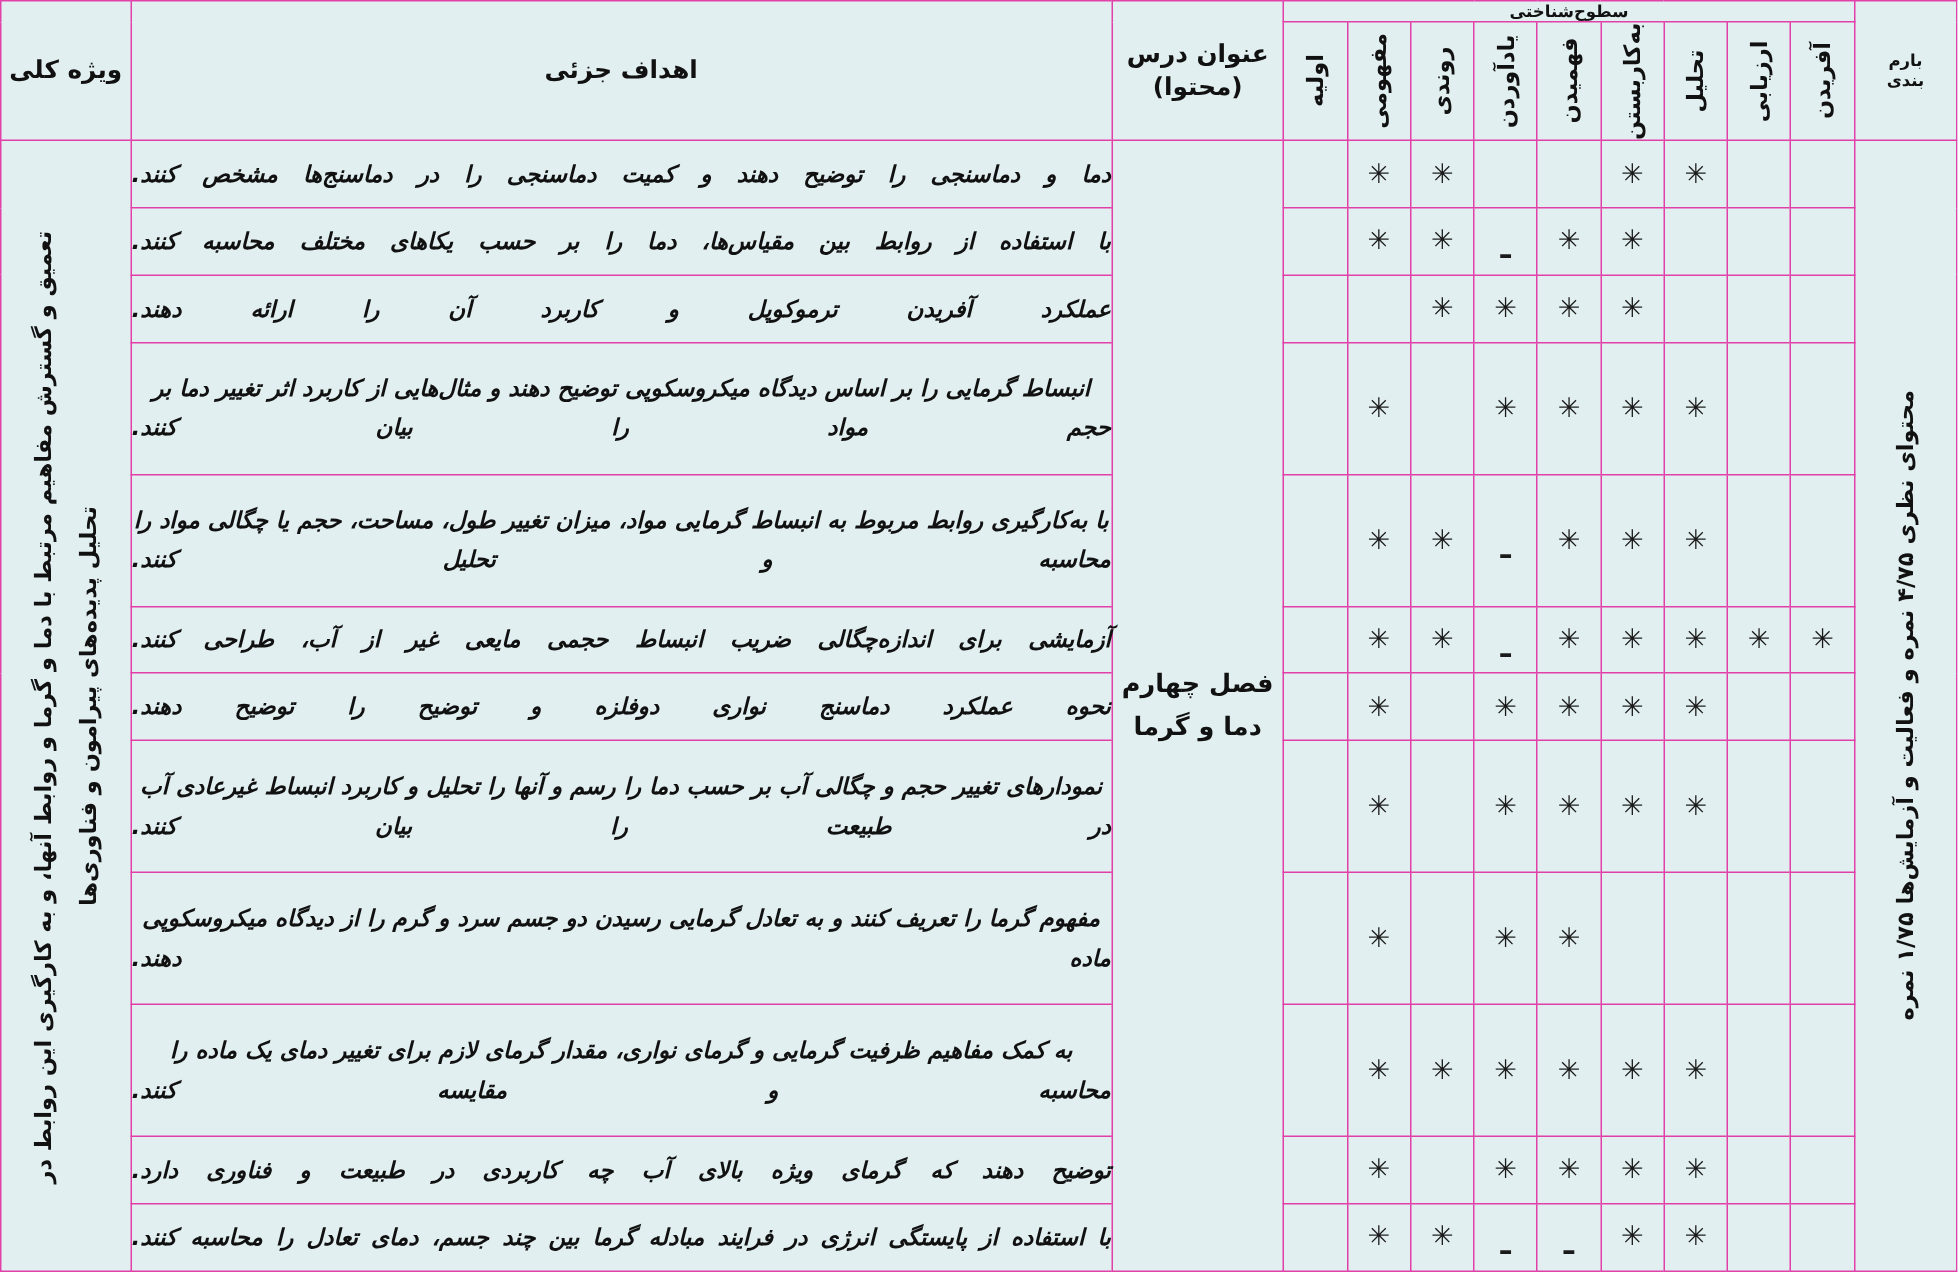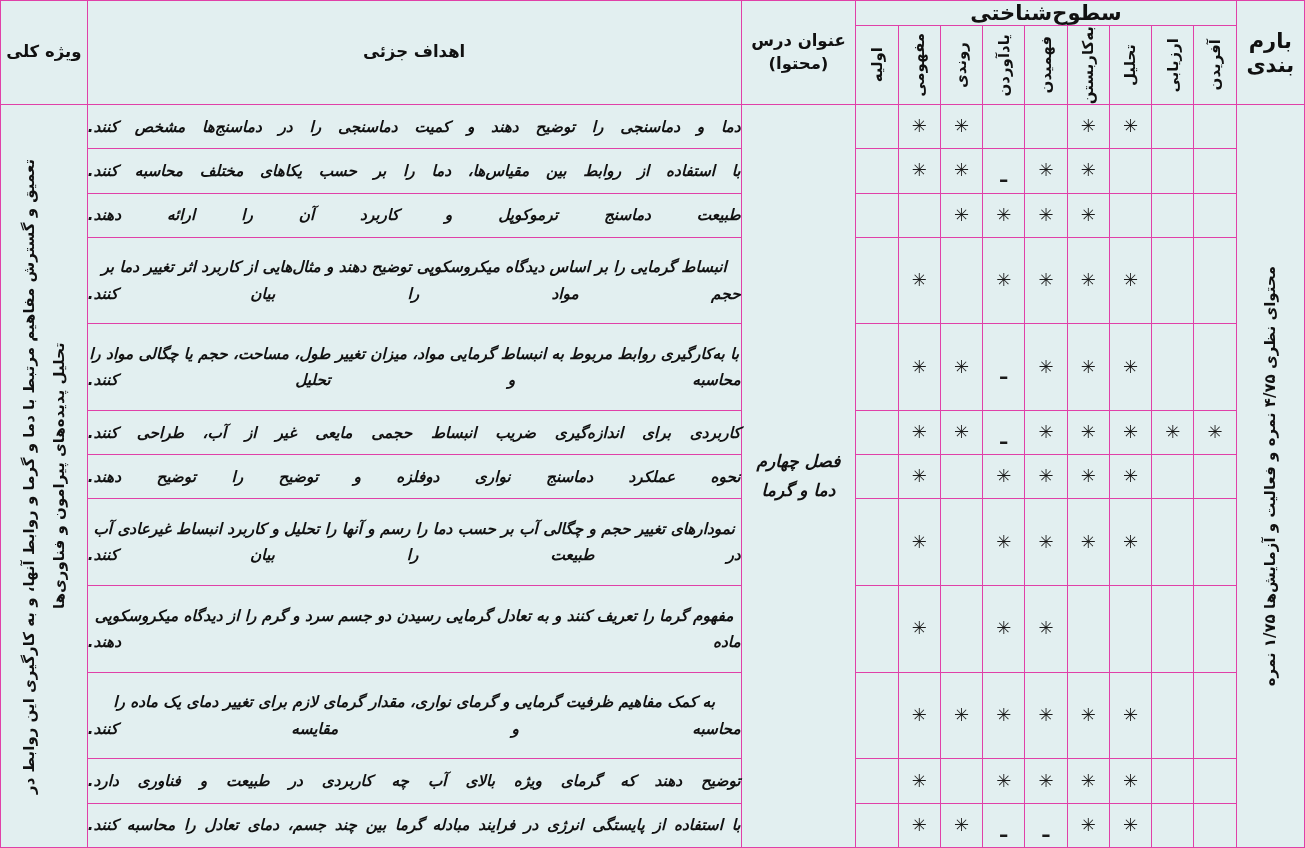--- a/index.html
+++ b/index.html
@@ -31,21 +31,21 @@
     font-weight:bold;
     color:#111;
     background:#e2eff0;
   }
   
   .hdr{
     background:#fbd2e5;
     color:#111;
   }
   .hdr-title{
-    font-size:21px;
+    font-size:11px;
     letter-spacing:0px;
     padding:6px 4px;
   }
   .hdr-big{
     font-size:16.5px;
     line-height:1.35;
   }
   
   .rot-wrap{
     display:flex;
@@ -78,21 +78,20 @@
     font-weight:bold;
     line-height:1;
     color:#1a1a1a;
     font-family:"DejaVu Sans",sans-serif;
   }
   .mark.dash{ font-size:20px; position:relative; top:5px;}
   .lesson{
     font-size:17px;
     line-height:1.7;
     font-weight:bold;
-    font-style:italic;
   }
   
   .side-rot-wrap{
     display:flex;
     align-items:center;
     justify-content:center;
     height:100%;
     width:100%;
     overflow:hidden;
   }
@@ -231,21 +230,21 @@
         <tr>
           <td></td>
           <td></td>
           <td></td>
           <td><span class="mark">✳</span></td>
           <td><span class="mark">✳</span></td>
           <td><span class="mark">✳</span></td>
           <td><span class="mark">✳</span></td>
           <td></td>
           <td></td>
-          <td class="goal-cell"><span>طبیعت دماسنج ترموکوپل و کاربرد آن را ارائه دهند.</span></td>
+          <td class="goal-cell"><span>عملکرد آفریدن ترموکوپل و کاربرد آن را ارائه دهند.</span></td>
         </tr>
         <tr>
           <td></td>
           <td></td>
           <td><span class="mark">✳</span></td>
           <td><span class="mark">✳</span></td>
           <td><span class="mark">✳</span></td>
           <td><span class="mark">✳</span></td>
           <td></td>
           <td><span class="mark">✳</span></td>
@@ -267,21 +266,21 @@
         <tr>
           <td><span class="mark">✳</span></td>
           <td><span class="mark">✳</span></td>
           <td><span class="mark">✳</span></td>
           <td><span class="mark">✳</span></td>
           <td><span class="mark">✳</span></td>
           <td><span class="mark dash">ـ</span></td>
           <td><span class="mark">✳</span></td>
           <td><span class="mark">✳</span></td>
           <td></td>
-          <td class="goal-cell"><span>کاربردی برای اندازه‌گیری ضریب انبساط حجمی مایعی غیر از آب، طراحی کنند.</span></td>
+          <td class="goal-cell"><span>آزمایشی برای اندازه‌چگالی ضریب انبساط حجمی مایعی غیر از آب، طراحی کنند.</span></td>
         </tr>
         <tr>
           <td></td>
           <td></td>
           <td><span class="mark">✳</span></td>
           <td><span class="mark">✳</span></td>
           <td><span class="mark">✳</span></td>
           <td><span class="mark">✳</span></td>
           <td></td>
           <td><span class="mark">✳</span></td>

